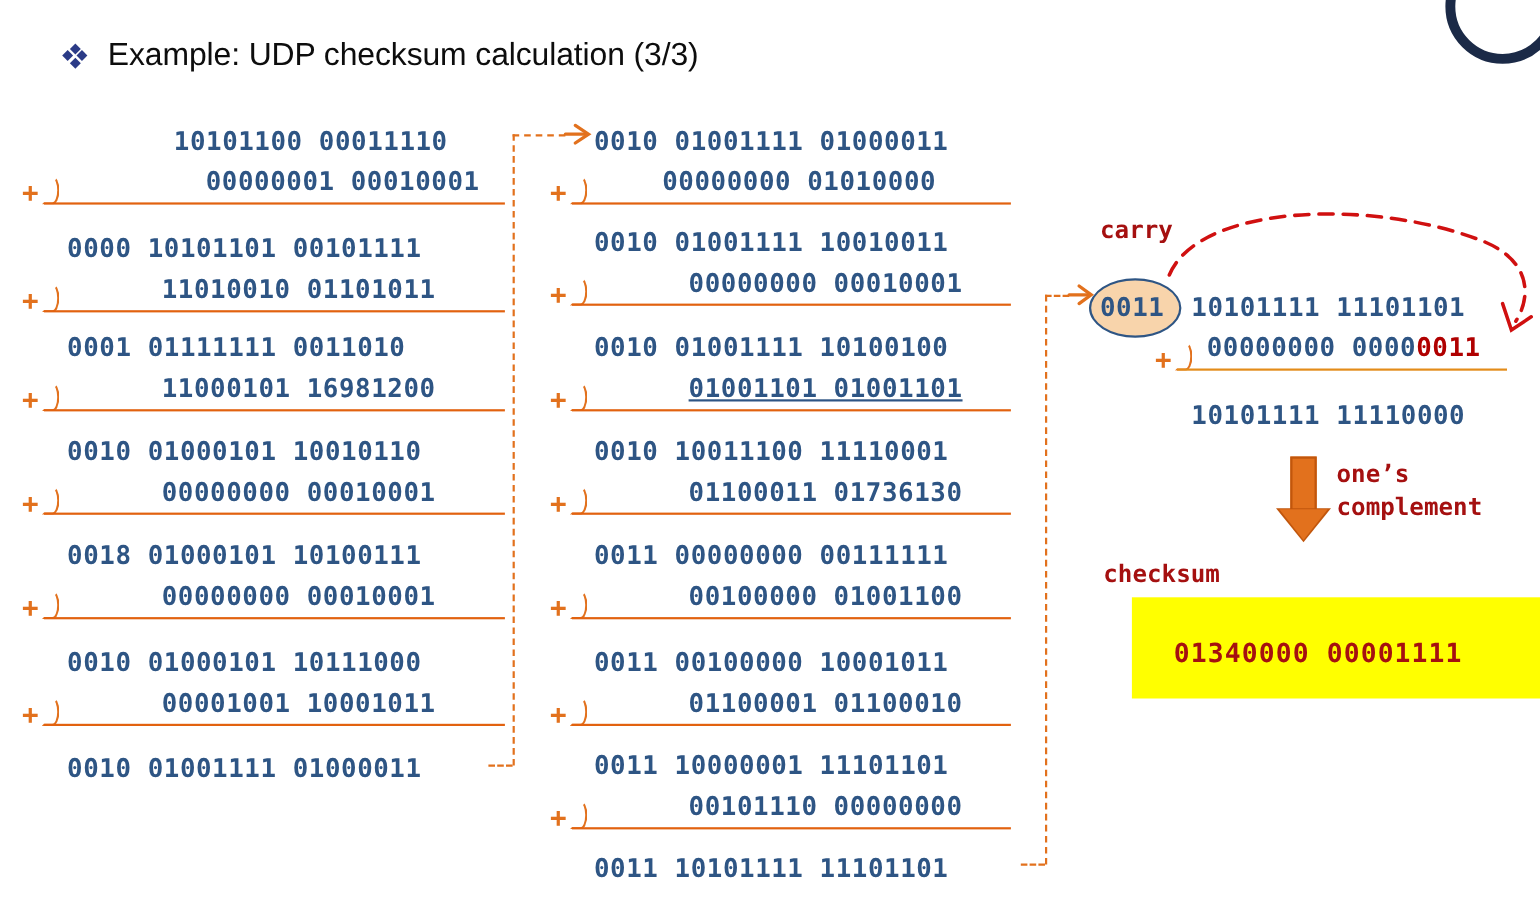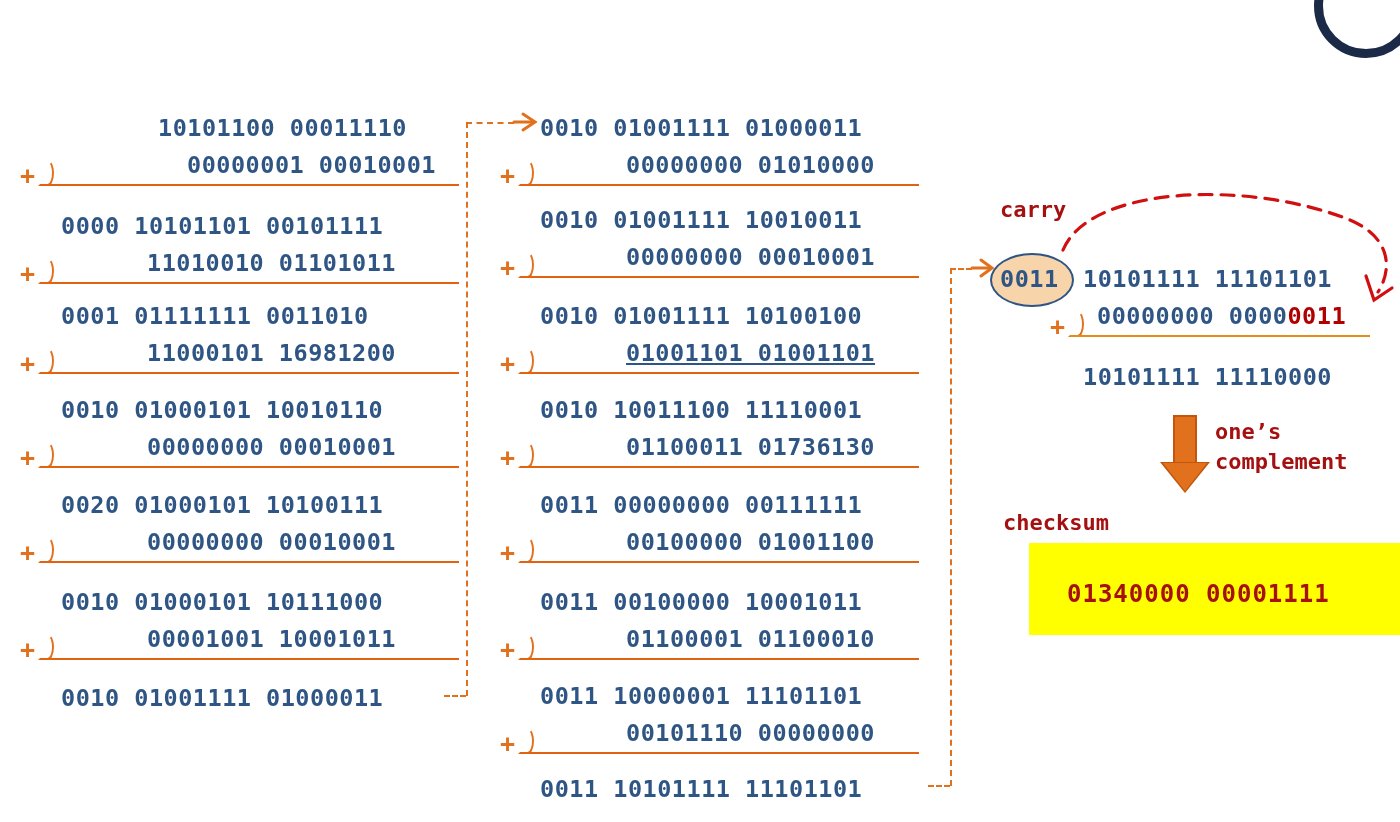--- a/index.html
+++ b/index.html
@@ -110,20 +110,29 @@
   svg.overlay{position:absolute;left:0;top:0;width:1400px;height:822px;pointer-events:none;}
 </style>
 </head>
 <body>
 
 <div class="slide">
 
   <div class="corner-circle"></div>
   <div class="corner-arc"></div>
 
+  <div class="title-row">
+    <span class="bullet-diamond">
+      <i></i>
+        <i></i>
+        <i></i>
+        <i></i>
+    </span>
+    <span class="title-text">Example: UDP checksum calculation (3/3)</span>
+  </div>
 
   <div>
 
     <div class="bin" style="position:absolute;left:158px;top:114px;">10101100 00011110</div>
     <div class="bin" style="position:absolute;left:147px;top:151px;margin-left:40px;">00000001 00010001</div>
     <div class="plus" style="left:20px;top:163px;">+</div>
     <div class="paren" style="left:38px;top:160px;"></div>
     <div class="rule" style="left:40px;top:184px;width:419px;"></div>
 
     <div class="bin" style="position:absolute;left:61px;top:212px;">0000 10101101 00101111</div>
@@ -137,21 +146,21 @@
     <div class="plus" style="left:20px;top:351px;">+</div>
     <div class="paren" style="left:38px;top:348px;"></div>
     <div class="rule" style="left:40px;top:372px;width:419px;"></div>
 
     <div class="bin" style="position:absolute;left:61px;top:396px;">0010 01000101 10010110</div>
     <div class="bin" style="position:absolute;left:147px;top:433px;">00000000 00010001</div>
     <div class="plus" style="left:20px;top:445px;">+</div>
     <div class="paren" style="left:38px;top:442px;"></div>
     <div class="rule" style="left:40px;top:466px;width:419px;"></div>
 
-    <div class="bin" style="position:absolute;left:61px;top:491px;">0020 01000101 10100111</div>
+    <div class="bin" style="position:absolute;left:61px;top:491px;">0018 01000101 10100111</div>
     <div class="bin" style="position:absolute;left:147px;top:528px;">00000000 00010001</div>
     <div class="plus" style="left:20px;top:540px;">+</div>
     <div class="paren" style="left:38px;top:537px;"></div>
     <div class="rule" style="left:40px;top:561px;width:419px;"></div>
 
     <div class="bin" style="position:absolute;left:61px;top:588px;">0010 01000101 10111000</div>
     <div class="bin" style="position:absolute;left:147px;top:625px;">00001001 10001011</div>
     <div class="plus" style="left:20px;top:637px;">+</div>
     <div class="paren" style="left:38px;top:634px;"></div>
     <div class="rule" style="left:40px;top:658px;width:419px;"></div>
@@ -161,21 +170,21 @@
 
   <div>
     <div class="hdash" style="left:444px;top:695px;width:22px;"></div>
     <div class="vdash" style="left:466px;top:122px;height:574px;"></div>
     <div class="hdash" style="left:466px;top:122px;width:48px;"></div>
   </div>
 
   <div>
 
     <div class="bin" style="position:absolute;left:540px;top:114px;">0010 01001111 01000011</div>
-    <div class="bin" style="position:absolute;left:626px;top:151px;">00000000 01010000</div>
+    <div class="bin" style="position:absolute;left:602px;top:151px;">00000000 01010000</div>
     <div class="plus" style="left:500px;top:163px;">+</div>
     <div class="paren" style="left:518px;top:160px;"></div>
     <div class="rule" style="left:520px;top:184px;width:399px;"></div>
 
     <div class="bin" style="position:absolute;left:540px;top:206px;">0010 01001111 10010011</div>
     <div class="bin" style="position:absolute;left:626px;top:243px;">00000000 00010001</div>
     <div class="plus" style="left:500px;top:255px;">+</div>
     <div class="paren" style="left:518px;top:252px;"></div>
     <div class="rule" style="left:520px;top:276px;width:399px;"></div>
 

